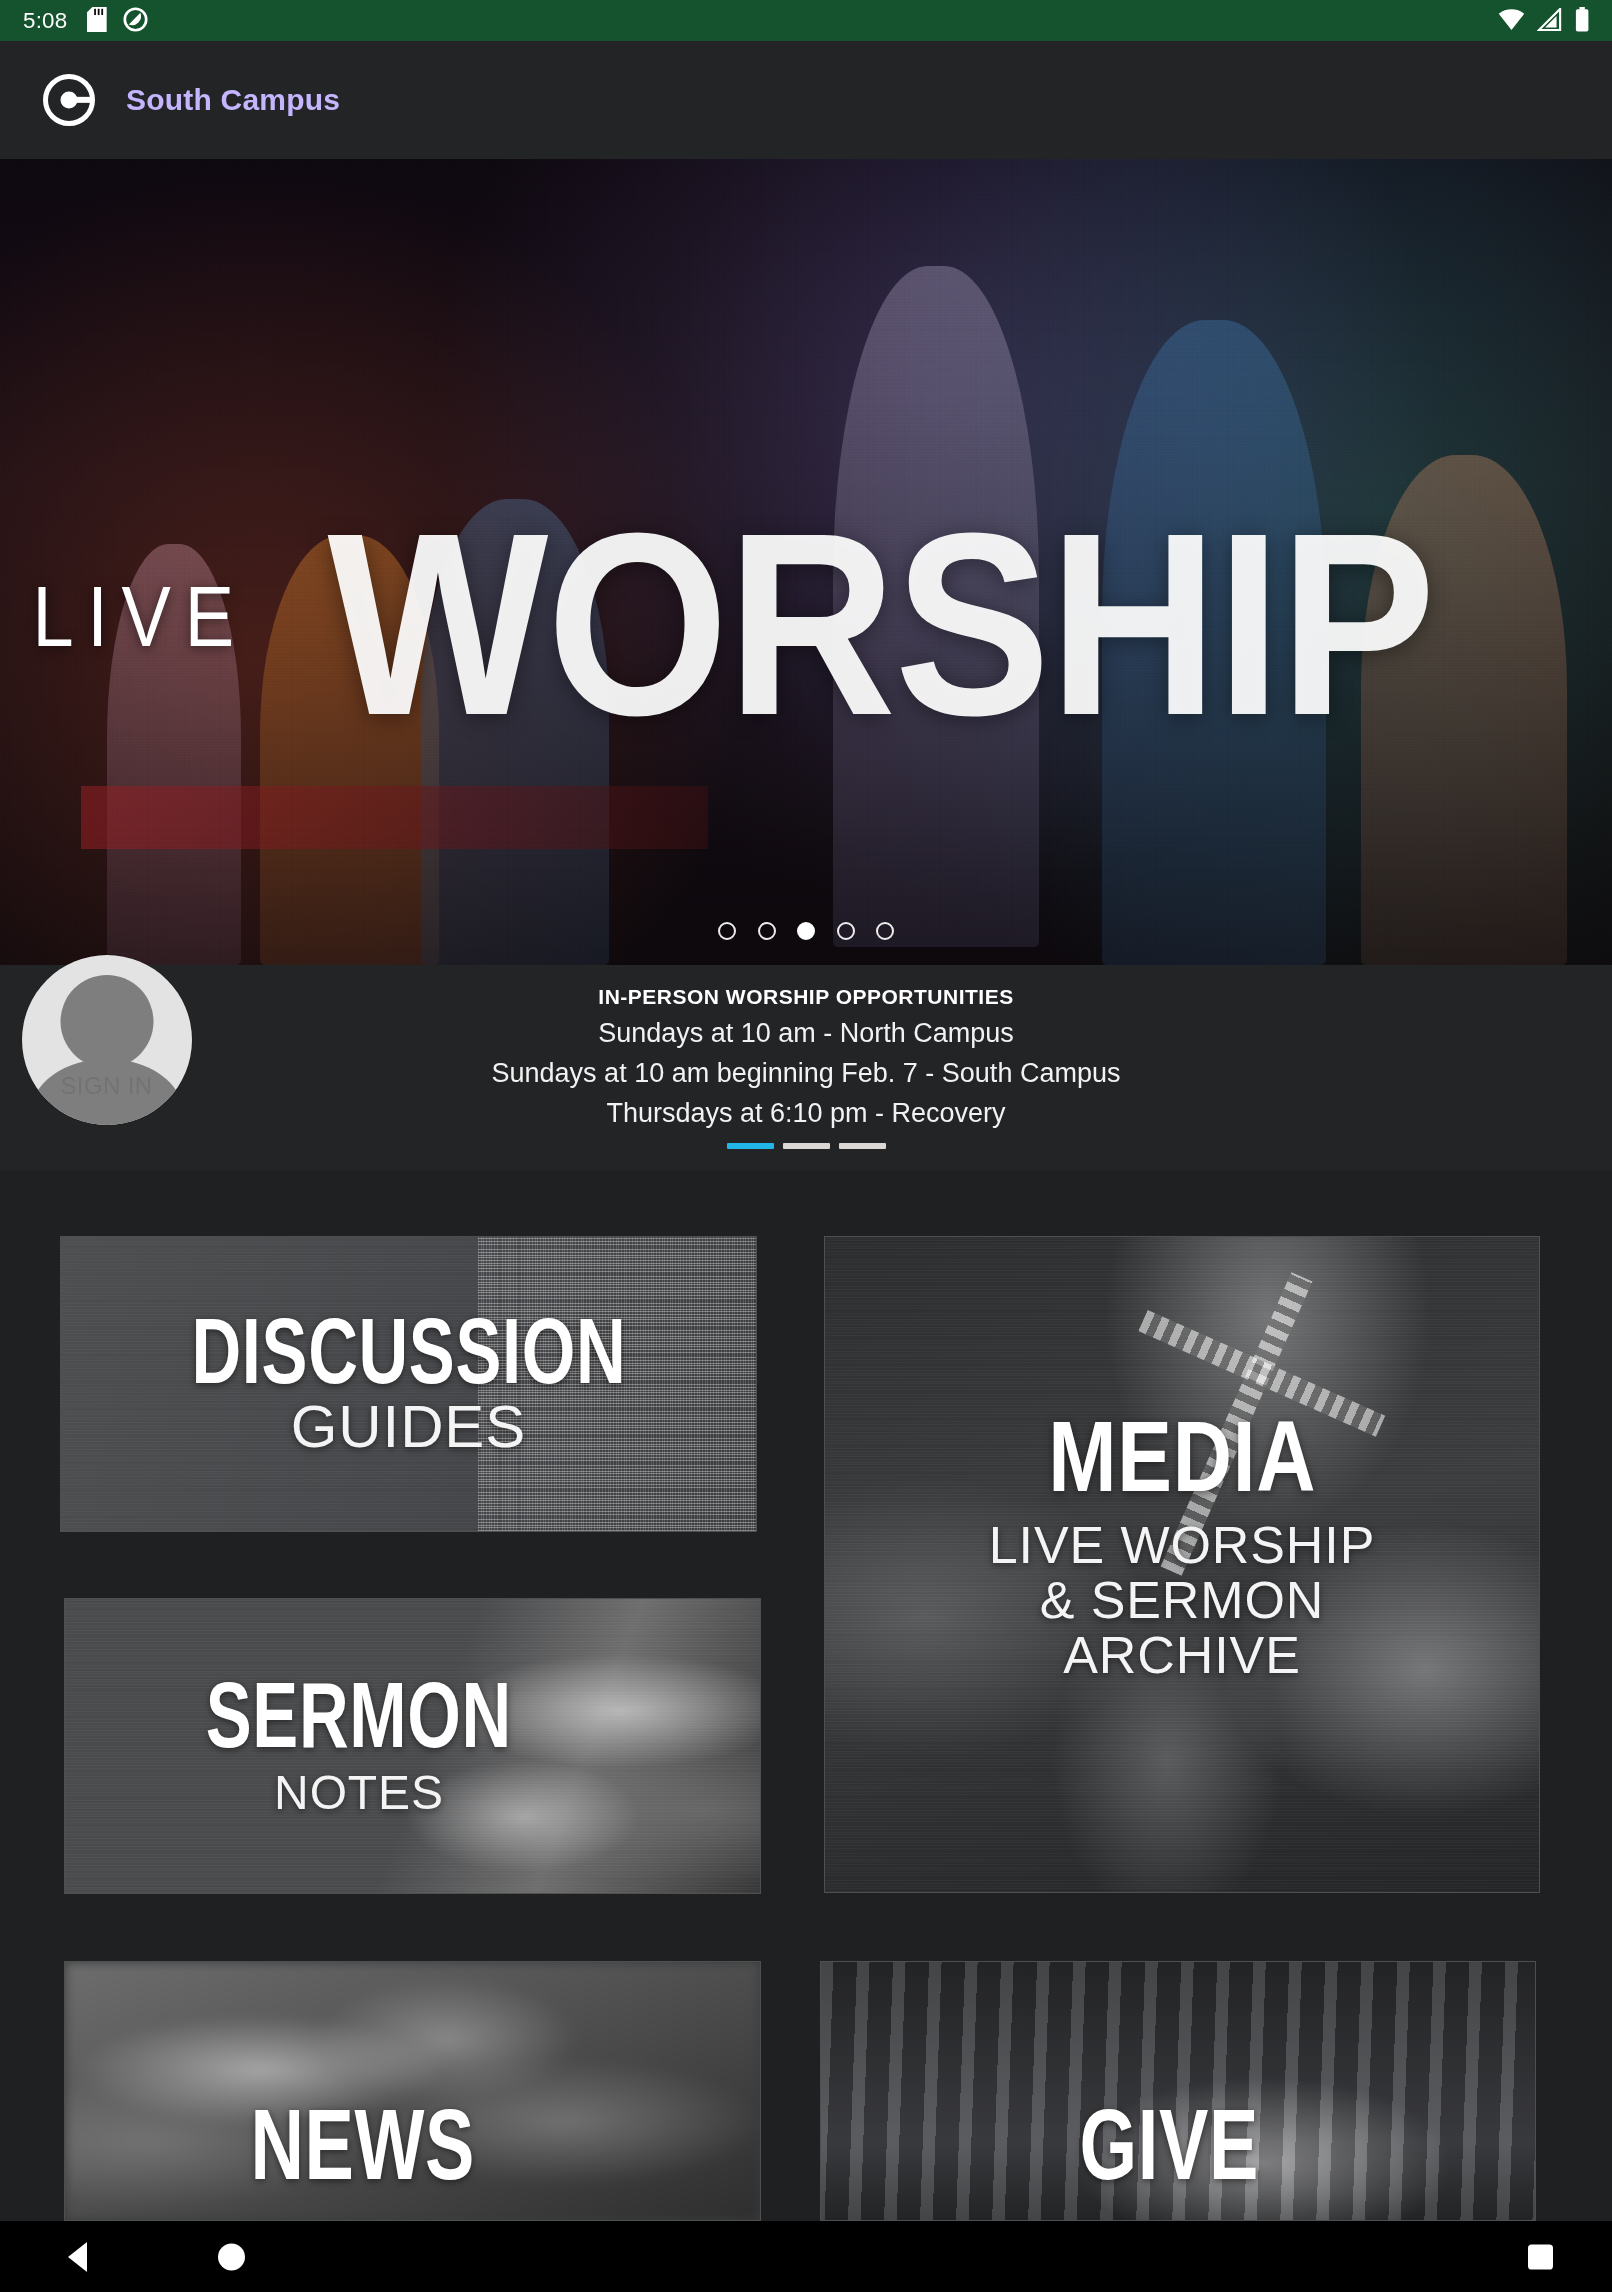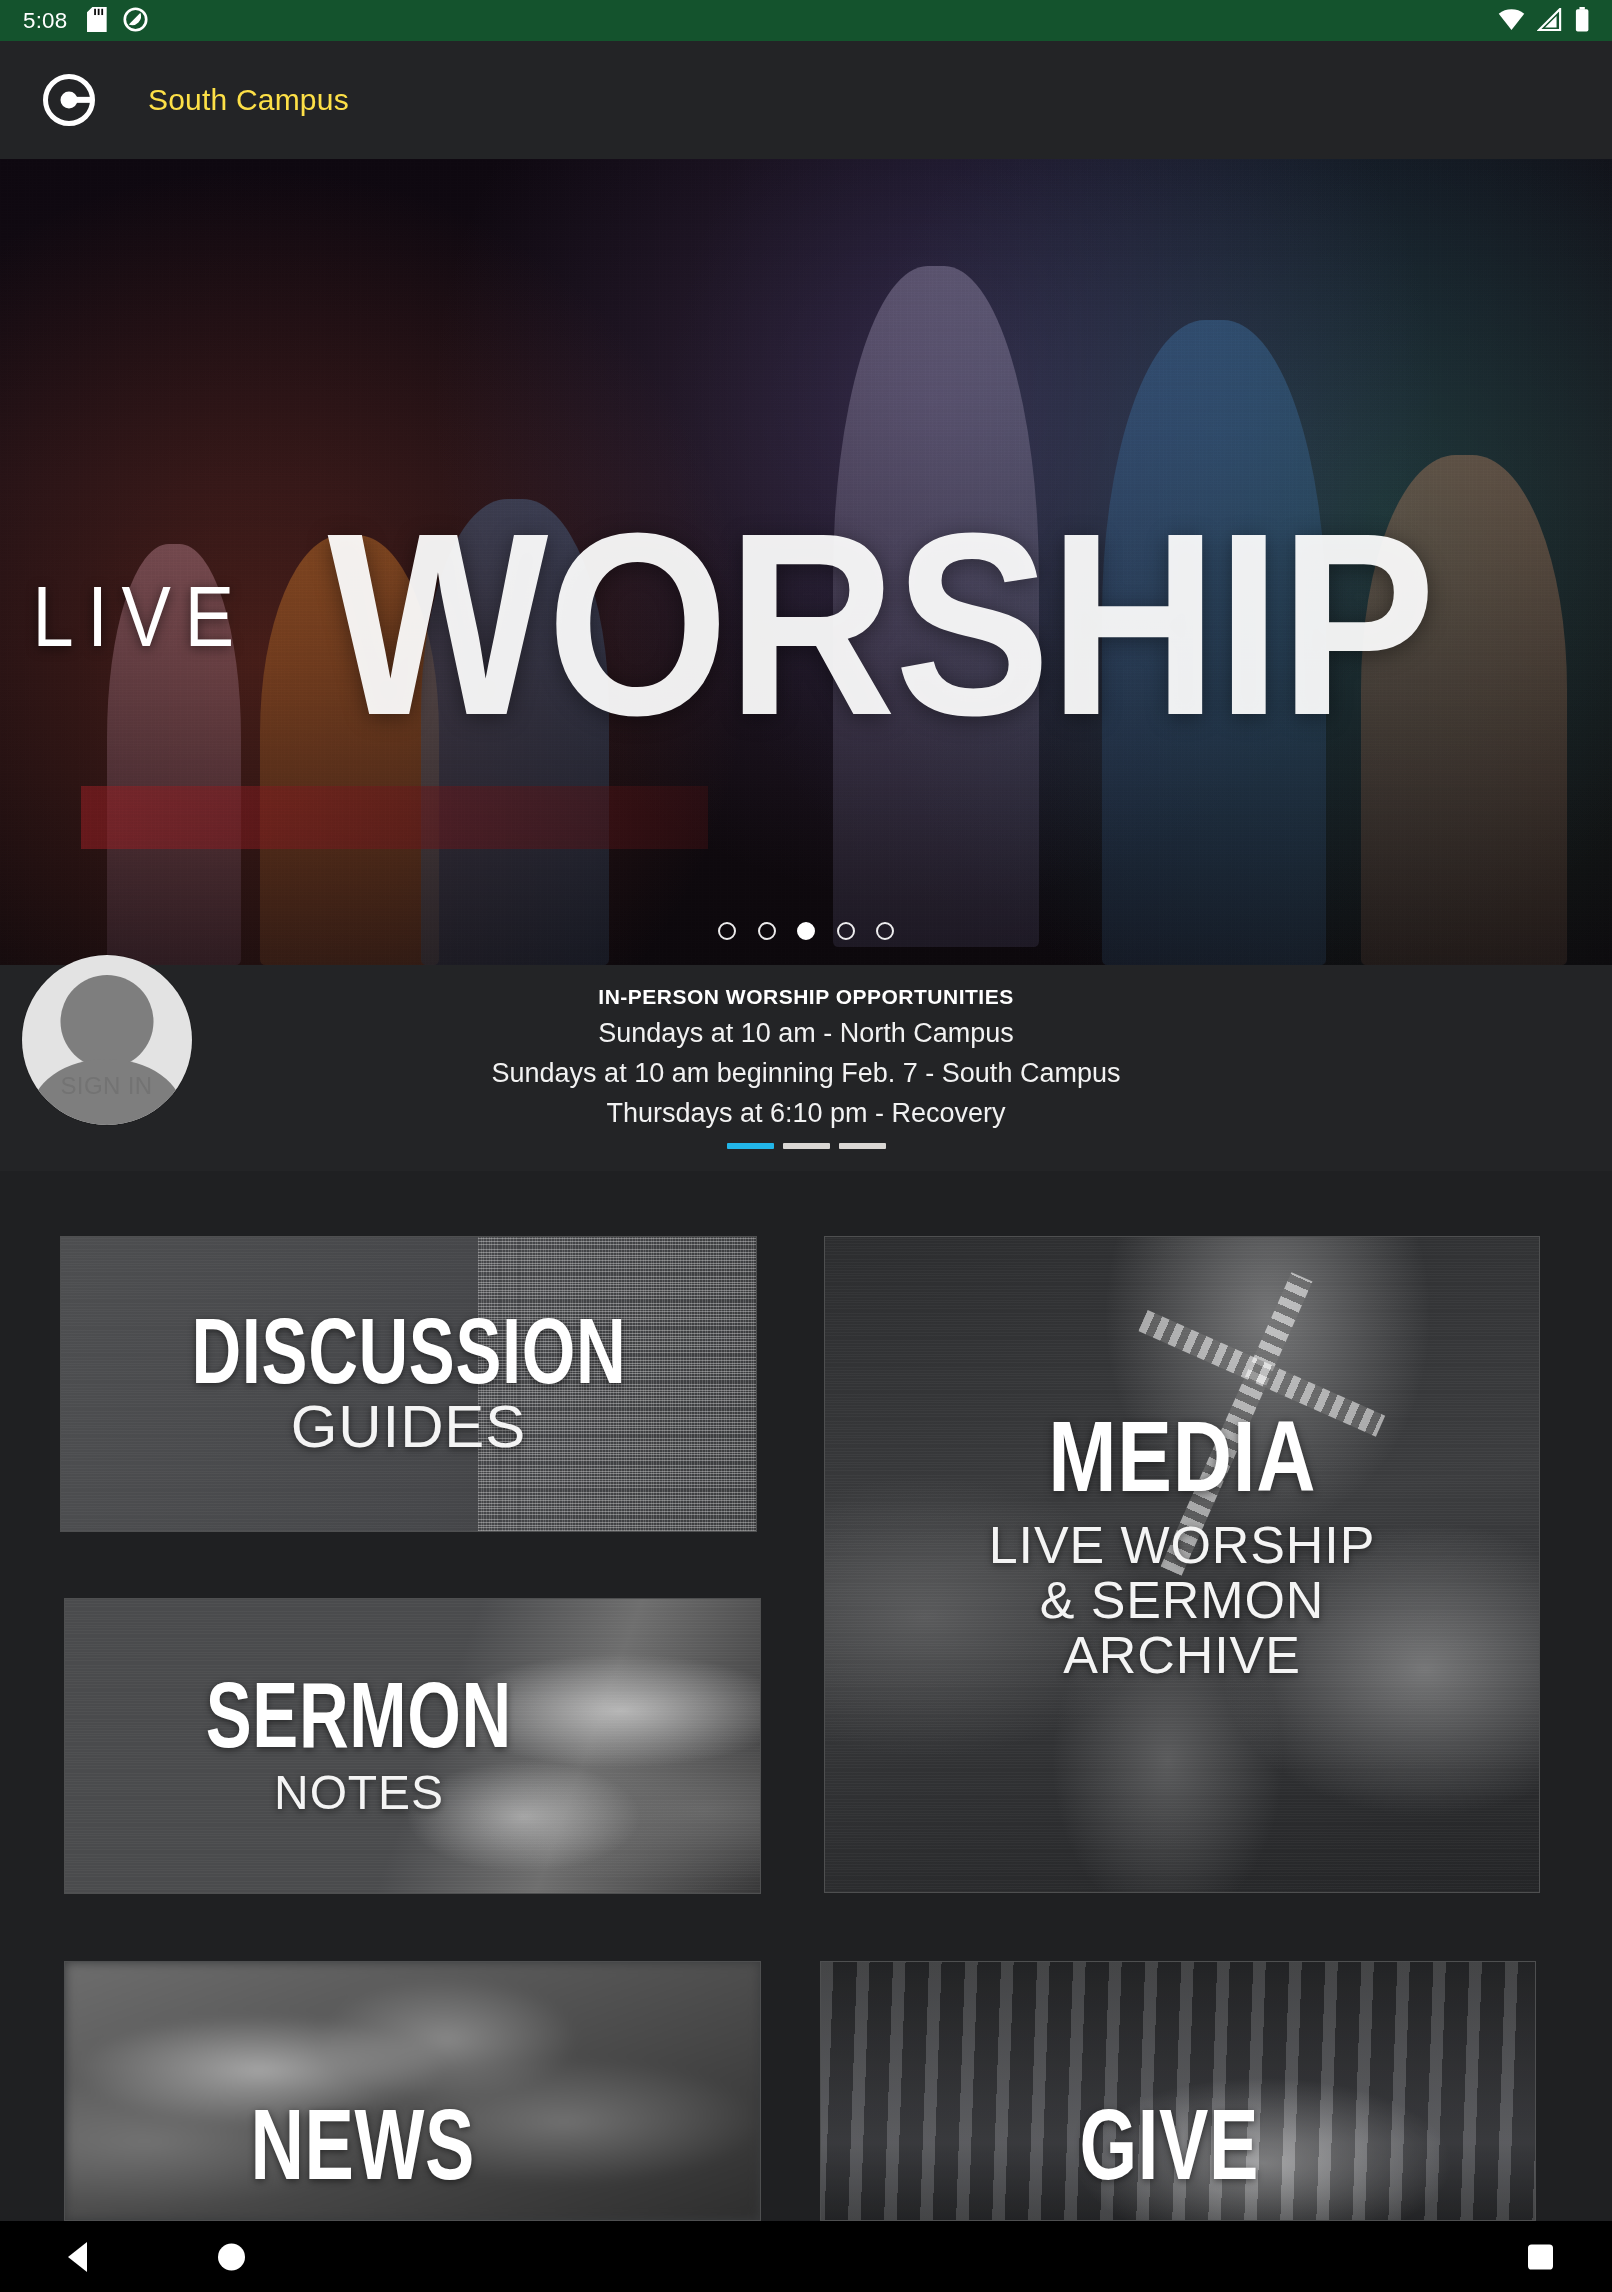--- a/index.html
+++ b/index.html
@@ -36,21 +36,21 @@
     content:""; position:absolute; left:50%; top:50%;
     transform:translate(-50%,-50%);
     width:17px;height:17px;border-radius:50%;background:#fff;
   }
   .brand-logo::after{
     content:""; position:absolute; left:50%; top:50%;
     transform:translateY(-50%);
     width:25px;height:6.3px;background:#fff;
   }
   .appbar-title{
-    color:#fde047; font-size:30px; font-weight:400; margin-left:53px;
+    color:#c4b5fd; font-size:30px; font-weight:700; margin-left:31px;
     letter-spacing:0.2px;
   }
 
   
   .hero{
     position:absolute; top:159px; left:0; width:1612px; height:806px;
     overflow:hidden; background:#0a0509;
   }
   .hero-photo{ position:absolute; inset:0; }
   

